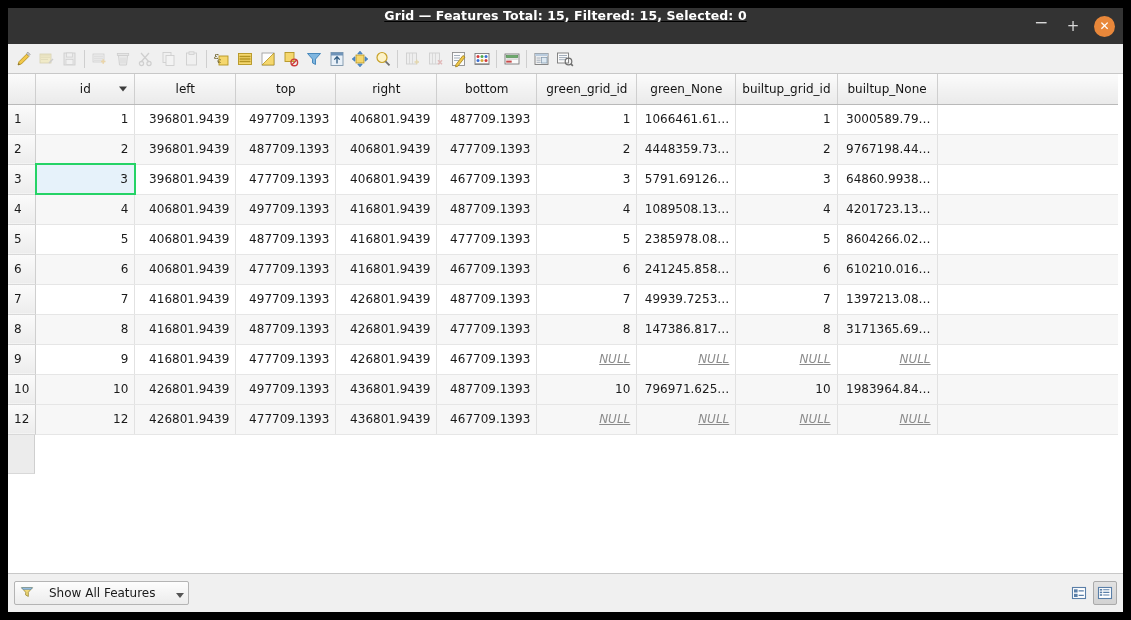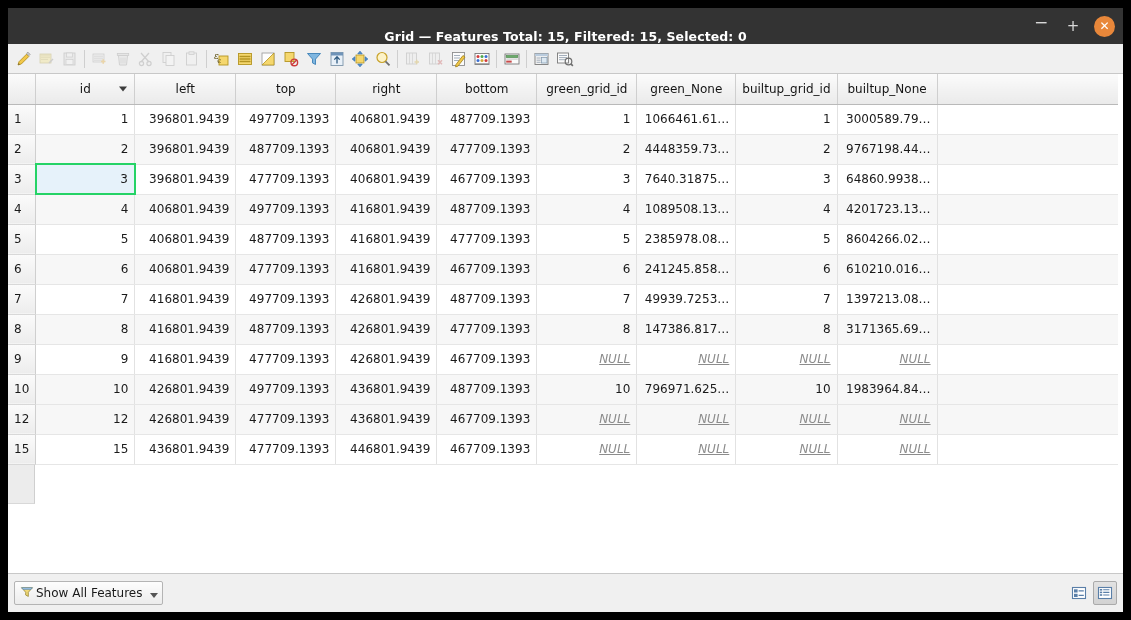--- a/index.html
+++ b/index.html
@@ -26,22 +26,23 @@
     overflow: hidden;
   }
 
   
   #titlebar {
     height: 36px;
     background: #333333;
     position: relative;
     flex: 0 0 36px;
     display: flex;
-    align-items: flex-end;
+    align-items: flex-start;
     justify-content: center;
+    text-decoration: underline;
   }
   #title-text {
     color: #ffffff;
     font-size: 12.5px;
     font-weight: bold;
     letter-spacing: 0.1px;
     white-space: nowrap;
   }
   .win-btns {
     position: absolute;
@@ -199,21 +200,21 @@
     box-sizing: border-box;
   }
   #filter-combo {
     height: 24px;
     border: 1px solid #b4b4b4;
     border-radius: 2px;
     background: linear-gradient(to bottom, #fdfdfd 0%, #ececec 100%);
     display: flex;
     align-items: center;
     padding: 0 4px 0 5px;
-    gap: 2px;
+    gap: 15px;
     font-size: 12px;
     color: #1a1a1a;
     cursor: pointer;
     box-sizing: border-box;
   }
   #filter-combo .caret {
     width: 0; height: 0;
     border-left: 4px solid transparent;
     border-right: 4px solid transparent;
     border-top: 5px solid #555;
@@ -490,21 +491,21 @@
             <td class="filler"></td>
           </tr>
           <tr>
             <td class="rowhdr">3</td>
             <td class="cell sel">3</td>
             <td class="cell">396801.9439</td>
             <td class="cell">477709.1393</td>
             <td class="cell">406801.9439</td>
             <td class="cell">467709.1393</td>
             <td class="cell">3</td>
-            <td class="cell">7640.31875…</td>
+            <td class="cell">5791.69126…</td>
             <td class="cell">3</td>
             <td class="cell">64860.9938…</td>
             <td class="filler"></td>
           </tr>
           <tr class="alt">
             <td class="rowhdr">4</td>
             <td class="cell">4</td>
             <td class="cell">406801.9439</td>
             <td class="cell">497709.1393</td>
             <td class="cell">416801.9439</td>
@@ -599,33 +600,20 @@
             <td class="cell">426801.9439</td>
             <td class="cell">477709.1393</td>
             <td class="cell">436801.9439</td>
             <td class="cell">467709.1393</td>
             <td class="cell nullv">NULL</td>
             <td class="cell nullv">NULL</td>
             <td class="cell nullv">NULL</td>
             <td class="cell nullv">NULL</td>
             <td class="filler"></td>
           </tr>
-          <tr>
-            <td class="rowhdr">15</td>
-            <td class="cell">15</td>
-            <td class="cell">436801.9439</td>
-            <td class="cell">477709.1393</td>
-            <td class="cell">446801.9439</td>
-            <td class="cell">467709.1393</td>
-            <td class="cell nullv">NULL</td>
-            <td class="cell nullv">NULL</td>
-            <td class="cell nullv">NULL</td>
-            <td class="cell nullv">NULL</td>
-            <td class="filler"></td>
-          </tr>
         </tbody>
     </table>
     <div id="empty-strip">
       <div class="stub"></div>
     </div>
   </div>
 
   <div id="statusbar">
     <div id="filter-combo">
       <span>

